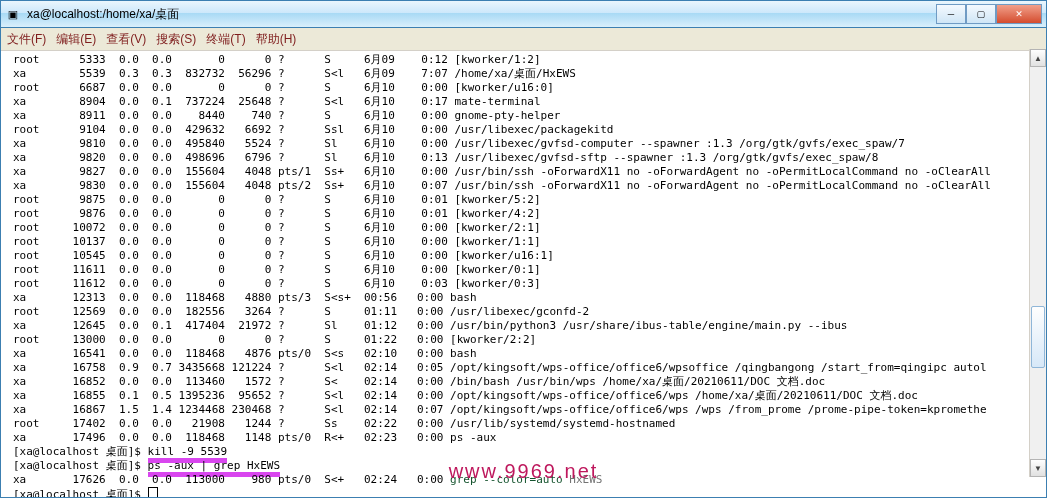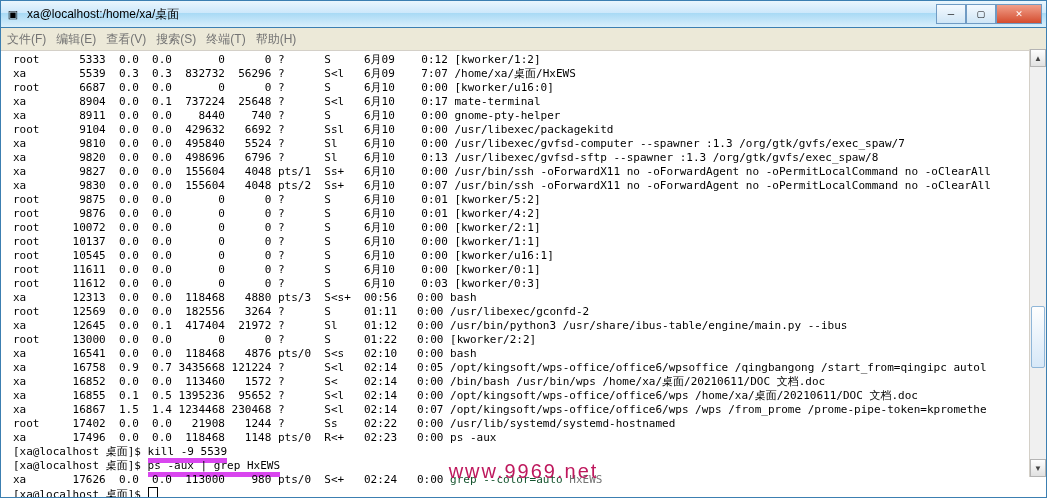--- a/index.html
+++ b/index.html
@@ -4,21 +4,21 @@
 <style>
   html,body{margin:0;padding:0;height:100%;font-family:Arial,"Microsoft YaHei",sans-serif;font-size:12px;background:#fff;overflow:hidden}
   .window{width:1047px;height:498px;border:1px solid #3c7fb1;background:#fff;position:relative;box-sizing:border-box;display:flex;flex-direction:column}
   .titlebar{height:26px;background:linear-gradient(#eaf6fd,#cde8fb 45%,#a7d9f5 46%,#d9effc);display:flex;align-items:center;padding:0 4px;border-bottom:1px solid #3c7fb1}
   .ticon{width:16px;height:16px;margin-right:6px;display:flex;align-items:center;justify-content:center;font-size:11px}
   .ttext{flex:1;color:#000;font-size:12px}
   .winbtns{display:flex;gap:0}
   .winbtn{width:28px;height:18px;border:1px solid #6f9bc4;background:linear-gradient(#f4f9fe,#cfe6f6);display:flex;align-items:center;justify-content:center;font-size:9px;cursor:pointer}
   .winbtn.close{background:linear-gradient(#f1a08b,#d44c2e);color:#fff;width:44px}
   .menubar{height:22px;background:#ece9d8;display:flex;align-items:center;padding:0 6px;border-bottom:1px solid #d4d0c8;gap:10px}
-  .menuitem{color:#737373;cursor:pointer}
+  .menuitem{color:#7f1d1d;cursor:pointer}
   .term{flex:1;background:#fff;overflow:auto;padding:2px 12px;font-family:"DejaVu Sans Mono","Courier New",monospace;font-size:11px;line-height:14px;color:#000;white-space:pre;position:relative}
   .term .row{white-space:pre}
   .grep-green{color:#14532d}
   .grep-red{color:#737373;font-weight:normal}
   .underline-red{border-bottom:5px solid #d946ef}
   .scrollbar{position:absolute;right:0;top:48px;bottom:20px;width:16px;background:#f0f0f0;border-left:1px solid #d4d0c8}
   .sbtn{height:16px;background:linear-gradient(#fefefe,#e1e1e1);border:1px solid #b4b4b4;display:flex;align-items:center;justify-content:center;font-size:8px;color:#444}
   .sthumb{position:absolute;left:1px;right:1px;top:60%;height:60px;background:linear-gradient(#fefefe,#d7e8f8);border:1px solid #8fb6d8;border-radius:2px}
   .watermark{position:absolute;left:50%;transform:translateX(-50%);bottom:14px;font-size:20px;color:#be185d;letter-spacing:2px;pointer-events:none;font-family:Arial}
   .footer{position:absolute;right:4px;bottom:2px;color:#8a8a8a;font-size:12px}

